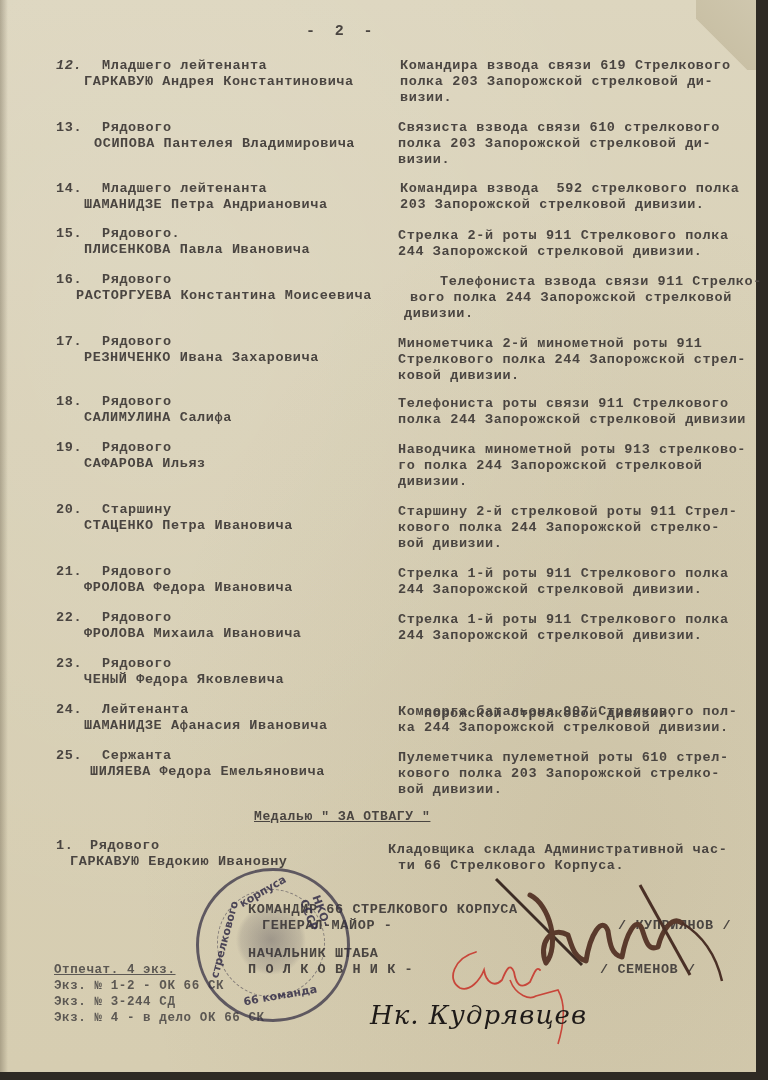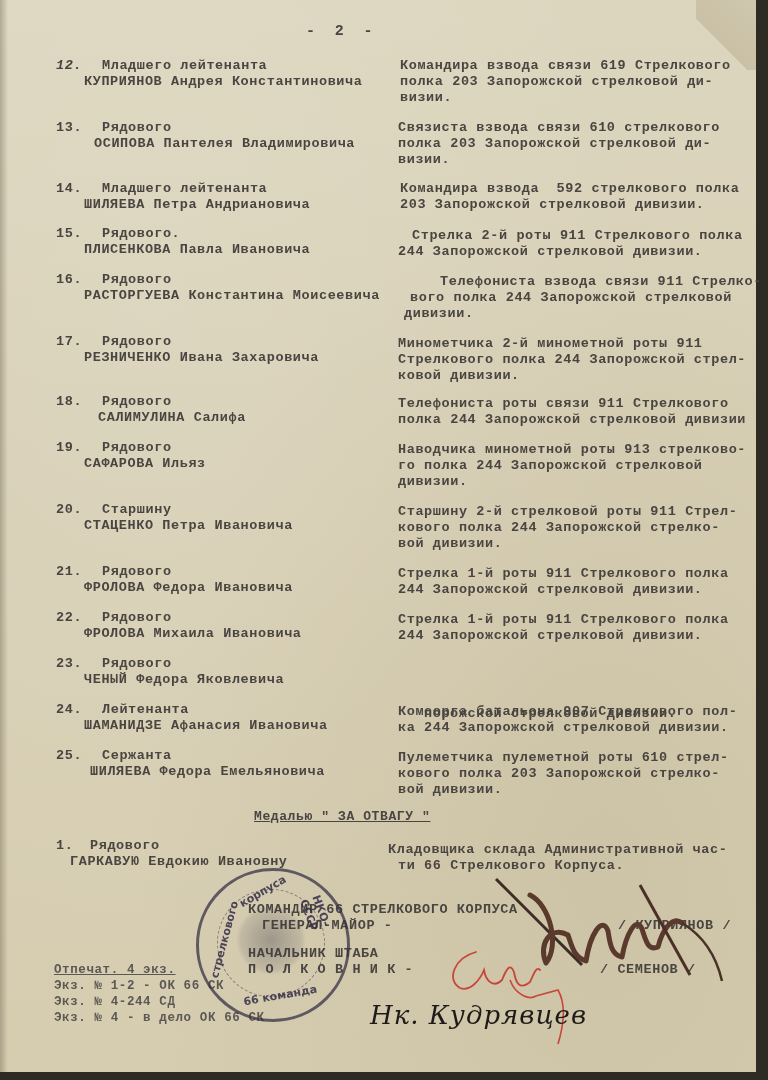--- a/index.html
+++ b/index.html
@@ -61,61 +61,61 @@
 </head>
 <body>
 
 <div class="page">
   <div class="corner-fold"></div>
 
   <div class="t pagenum">-  2  -</div>
 
   <div class="t" style="left:56px;top:58px;font-style:italic;">12.</div>
   <div class="t" style="left:102px;top:58px;">Младшего лейтенанта</div>
-  <div class="t" style="left:84px;top:74px;">КУПРИЯНОВ Андрея Константиновича</div>
+  <div class="t" style="left:84px;top:74px;">ГАРКАВУЮ Андрея Константиновича</div>
   <div class="t" style="left:400px;top:58px;">Командира взвода связи 619 Стрелкового</div>
   <div class="t" style="left:400px;top:74px;">полка 203 Запорожской стрелковой ди-</div>
   <div class="t" style="left:400px;top:90px;">визии.</div>
 
   <div class="t" style="left:56px;top:120px;">13.</div>
   <div class="t" style="left:102px;top:120px;">Рядового</div>
   <div class="t" style="left:94px;top:136px;">ОСИПОВА Пантелея Владимировича</div>
   <div class="t" style="left:398px;top:120px;">Связиста взвода связи 610 стрелкового</div>
   <div class="t" style="left:398px;top:136px;">полка 203 Запорожской стрелковой ди-</div>
   <div class="t" style="left:398px;top:152px;">визии.</div>
 
   <div class="t" style="left:56px;top:181px;">14.</div>
   <div class="t" style="left:102px;top:181px;">Младшего лейтенанта</div>
-  <div class="t" style="left:84px;top:197px;">ШИЛЯЕВА Петра Андриановича</div>
+  <div class="t" style="left:84px;top:197px;">ШАМАНИДЗЕ Петра Андриановича</div>
   <div class="t" style="left:400px;top:181px;">Командира взвода  592 стрелкового полка</div>
   <div class="t" style="left:400px;top:197px;">203 Запорожской стрелковой дивизии.</div>
 
   <div class="t" style="left:56px;top:226px;">15.</div>
   <div class="t" style="left:102px;top:226px;">Рядового.</div>
   <div class="t" style="left:84px;top:242px;">ПЛИСЕНКОВА Павла Ивановича</div>
-  <div class="t" style="left:412px;top:228px;text-align:right;">Стрелка 2-й роты 911 Стрелкового полка</div>
+  <div class="t" style="left:398px;top:228px;text-align:right;">Стрелка 2-й роты 911 Стрелкового полка</div>
   <div class="t" style="left:398px;top:244px;">244 Запорожской стрелковой дивизии.</div>
 
   <div class="t" style="left:56px;top:272px;">16.</div>
   <div class="t" style="left:102px;top:272px;">Рядового</div>
-  <div class="t" style="left:84px;top:288px;">РАСТОРГУЕВА Константина Моисеевича</div>
+  <div class="t" style="left:76px;top:288px;">РАСТОРГУЕВА Константина Моисеевича</div>
   <div class="t" style="left:410px;top:274px;margin-left:30px;">Телефониста взвода связи 911 Стрелко-</div>
   <div class="t" style="left:410px;top:290px;">вого полка 244 Запорожской стрелковой</div>
   <div class="t" style="left:404px;top:306px;">дивизии.</div>
 
   <div class="t" style="left:56px;top:334px;">17.</div>
   <div class="t" style="left:102px;top:334px;">Рядового</div>
   <div class="t" style="left:84px;top:350px;">РЕЗНИЧЕНКО Ивана Захаровича</div>
   <div class="t" style="left:398px;top:336px;">Минометчика 2-й минометной роты 911</div>
   <div class="t" style="left:398px;top:352px;">Стрелкового полка 244 Запорожской стрел-</div>
   <div class="t" style="left:398px;top:368px;">ковой дивизии.</div>
 
   <div class="t" style="left:56px;top:394px;">18.</div>
   <div class="t" style="left:102px;top:394px;">Рядового</div>
-  <div class="t" style="left:98px;top:410px;">САЛИМУЛИНА Салифа</div>
+  <div class="t" style="left:84px;top:410px;">САЛИМУЛИНА Салифа</div>
   <div class="t" style="left:398px;top:396px;">Телефониста роты связи 911 Стрелкового</div>
   <div class="t" style="left:398px;top:412px;">полка 244 Запорожской стрелковой дивизии</div>
 
   <div class="t" style="left:56px;top:440px;">19.</div>
   <div class="t" style="left:102px;top:440px;">Рядового</div>
   <div class="t" style="left:84px;top:456px;">САФАРОВА Ильяз</div>
   <div class="t" style="left:398px;top:442px;">Наводчика минометной роты 913 стрелково-</div>
   <div class="t" style="left:398px;top:458px;">го полка 244 Запорожской стрелковой</div>
   <div class="t" style="left:398px;top:474px;">дивизии.</div>
 
@@ -166,21 +166,21 @@
 
   <div class="t" style="left:248px;top:902px;">КОМАНДИР 66 СТРЕЛКОВОГО КОРПУСА</div>
   <div class="t" style="left:262px;top:918px;">ГЕНЕРАЛ-МАЙОР -</div>
   <div class="t" style="left:618px;top:918px;">/ КУПРИЯНОВ /</div>
   <div class="t" style="left:248px;top:946px;">НАЧАЛЬНИК ШТАБА</div>
   <div class="t" style="left:248px;top:962px;">П О Л К О В Н И К -</div>
   <div class="t" style="left:600px;top:962px;">/ СЕМЕНОВ /</div>
 
   <div class="t distribution dist-head" style="left:54px;top:962px;">Отпечат. 4 экз.</div>
   <div class="t distribution" style="left:54px;top:978px;">Экз. № 1-2 - ОК 66 СК</div>
-  <div class="t distribution" style="left:54px;top:994px;">Экз. № 4-244 СД</div>
+  <div class="t distribution" style="left:54px;top:994px;">Экз. № 3-244 СД</div>
   <div class="t distribution" style="left:54px;top:1010px;">Экз. № 4 - в дело ОК 66 СК</div>
 
   <div class="stamp">
     <div class="stamp-inner"></div>
     <div class="stamp-emblem"></div>
     <div class="stamp-text" style="left:38px;top:14px;transform:rotate(-30deg);">корпуса</div>
     <div class="stamp-text" style="left:-14px;top:62px;transform:rotate(-75deg);">стрелкового</div>
     <div class="stamp-text" style="left:92px;top:40px;transform:rotate(70deg);">НКО-СССР</div>
     <div class="stamp-text" style="left:44px;top:118px;transform:rotate(-10deg);">66  команда</div>
   </div>

